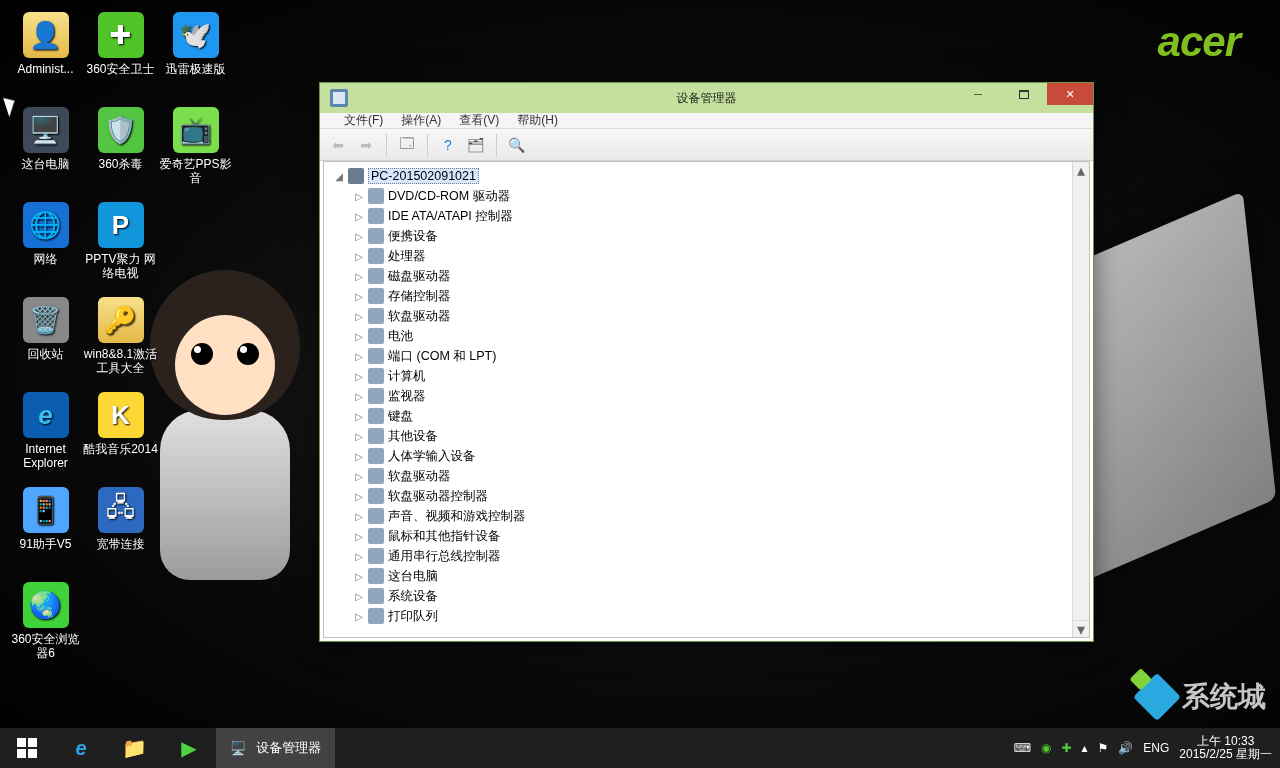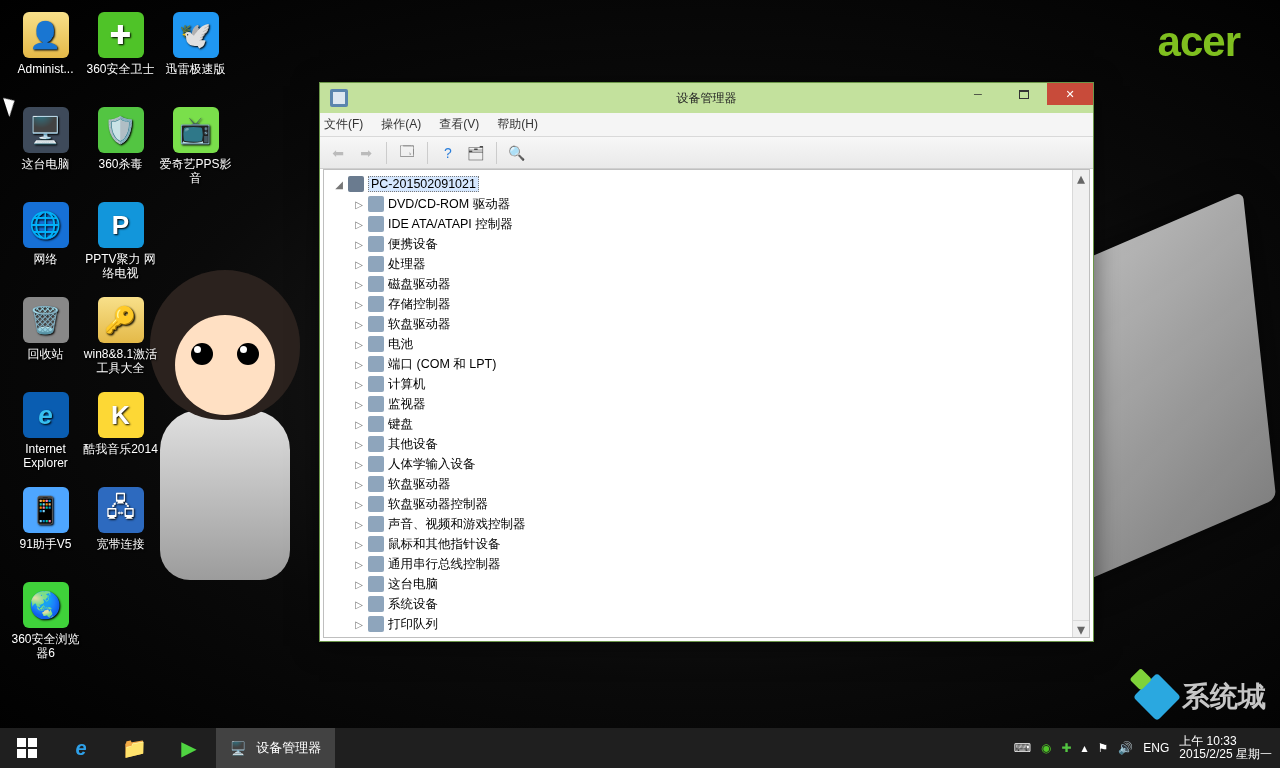--- a/index.html
+++ b/index.html
@@ -1,21 +1,21 @@
 <!DOCTYPE html>
 <html><head>
 <meta charset="utf-8">
 <style>
   * { margin: 0; padding: 0; box-sizing: border-box; }
   html, body { width: 1280px; height: 768px; overflow: hidden; font-family: "Microsoft YaHei", "Segoe UI", Tahoma, sans-serif; }
   body { background: #000; position: relative; }
 
   
   .wallpaper { position:absolute; inset:0; background: radial-gradient(ellipse at 55% 50%, #222 0%, #0a0a0a 55%, #000 100%); }
-  .acer-logo { position:absolute; top:18px; right:40px; color:#7fbf1f; font-size:42px; font-weight:700; letter-spacing:-1px; }
+  .acer-logo { position:absolute; top:18px; right:40px; color:#7fbf1f; font-size:42px; font-weight:700; font-style:italic; letter-spacing:-1px; }
   .laptop-art { position:absolute; right:20px; top:230px; width:210px; height:320px; background:linear-gradient(145deg,#d0d0d0,#8e8e8e); transform:skewY(-18deg) rotate(-6deg); border-radius:8px; box-shadow:0 0 40px rgba(0,0,0,.6); opacity:.9; }
   .cartoon { position:absolute; left:120px; top:260px; width:230px; height:360px; }
   .cartoon .head { width:150px; height:150px; background:#2b221e; border-radius:50% 50% 48% 48%; position:absolute; left:30px; top:10px; }
   .cartoon .face { width:100px; height:100px; background:#ffe0c3; border-radius:50%; position:absolute; left:55px; top:55px; }
   .cartoon .eye { width:22px; height:22px; background:#000; border-radius:50%; position:absolute; top:28px; }
   .cartoon .eye.l{left:16px;} .cartoon .eye.r{right:16px;}
   .cartoon .eye::after{content:"";position:absolute;width:7px;height:7px;background:#fff;border-radius:50%;left:3px;top:3px;}
   .cartoon .body { width:130px; height:170px; background:linear-gradient(#e0e0e0,#9c9c9c); border-radius:40px 40px 30px 30px; position:absolute; left:40px; top:150px; }
 
   
@@ -35,21 +35,21 @@
   .window { position:absolute; left:319px; top:82px; width:775px; height:560px; background:#fff; border:1px solid #6b9649; box-shadow:0 4px 24px rgba(0,0,0,.5); display:flex; flex-direction:column; }
   .titlebar { height:30px; background:#c3e19d; display:flex; align-items:center; position:relative; }
   .titlebar .ticon { width:18px; height:18px; margin:0 6px 0 10px; background:#5a85ae; border-radius:2px; position:relative; }
   .titlebar .ticon::after{content:"";position:absolute;inset:3px;background:#dde7f1;}
   .titlebar .title { position:absolute; left:0; right:0; text-align:center; font-size:12px; color:#222; }
   .tb-btns { position:absolute; right:0; top:0; display:flex; }
   .tb-btn { width:46px; height:22px; display:flex; align-items:center; justify-content:center; font-size:11px; cursor:pointer; }
   .tb-min,.tb-max{background:#c3e19d;color:#333;}
   .tb-close{background:#c84b3a;color:#fff;}
   .tb-max .sq{width:10px;height:9px;border:1px solid #333;border-top-width:2px;}
-  .menubar { height:24px; background:#f5f5f5; border-bottom:1px solid #d9d9d9; display:flex; align-items:center; padding:0 4px; gap:18px; font-size:12px; color:#333; }
+  .menubar { height:16px; background:#f5f5f5; border-bottom:1px solid #d9d9d9; display:flex; align-items:center; padding:0 24px; gap:18px; font-size:12px; color:#333; }
   .menubar span{cursor:pointer;}
   .toolbar { height:32px; background:linear-gradient(#f7f7f7,#e9e9e9); border-bottom:1px solid #cfcfcf; display:flex; align-items:center; padding:0 6px; gap:4px; }
   .tbbtn { width:24px; height:24px; display:flex; align-items:center; justify-content:center; border:1px solid transparent; border-radius:2px; font-size:14px; color:#4a4a4a; cursor:pointer; }
   .tbbtn.disabled{color:#bbb;}
   .tsep{width:1px;height:22px;background:#ccc;margin:0 4px;}
 
   .content { flex:1; border:1px solid #bfbfbf; margin:0 3px 3px 3px; background:#fff; position:relative; overflow:hidden; }
   .tree { position:absolute; inset:0 17px 0 0; overflow-y:auto; padding:4px 4px; font-size:12.5px; color:#000; }
   .scrolltrack { position:absolute; top:0; right:0; bottom:0; width:17px; background:#f0f0f0; border-left:1px solid #d9d9d9; }
   .scrollup,.scrolldn{height:17px;display:flex;align-items:center;justify-content:center;color:#666;cursor:pointer;}
@@ -59,21 +59,21 @@
   .exp { width:14px; height:14px; display:flex; align-items:center; justify-content:center; color:#777; font-size:10px; cursor:pointer; margin-right:2px; }
   .nico { width:16px; height:16px; margin-right:4px; background:#8ea5bc; border-radius:2px; display:inline-block; }
   .nico.pc{background:#6a7b8f;}
   .root-row .label{border:1px dotted #7a7a7a; background:#d6e8ff; padding:0 2px;}
 
   
   .taskbar { position:absolute; left:0; right:0; bottom:0; height:40px; background:#1f1f1f; display:flex; align-items:stretch; color:#fff; }
   .tb-item { width:54px; display:flex; align-items:center; justify-content:center; cursor:pointer; }
   .tb-open-app{display:flex;align-items:center;gap:10px;padding:0 14px;background:#424242;cursor:pointer;font-size:13px;}
   .tray{margin-left:auto;display:flex;align-items:center;gap:10px;padding:0 8px;font-size:12px;}
-  .tray .clock{font-size:12px;line-height:13px;text-align:left;}
+  .tray .clock{font-size:12px;line-height:13px;text-align:center;}
   .sq-start{width:20px;height:20px;display:grid;grid-template:1fr 1fr/1fr 1fr;gap:2px;}
   .sq-start span{background:#fff;}
   .tb-ic{font-size:20px;}
   .watermark{position:absolute;right:14px;bottom:52px;display:flex;align-items:center;gap:8px;}
   .wm-dia{width:34px;height:34px;background:#2aa8e0;transform:rotate(45deg);border-radius:4px;position:relative;}
   .wm-dia::before{content:"";position:absolute;width:16px;height:16px;background:#7fd23a;left:-15px;top:8px;border-radius:3px;}
   .wm-txt{color:#c6c6c6;font-size:28px;font-weight:700;}
   .cursor-ptr{position:absolute;left:6px;top:96px;width:0;height:0;border-left:10px solid #fff;border-top:6px solid transparent;border-bottom:14px solid transparent;transform:rotate(-18deg);filter:drop-shadow(1px 1px 1px #000);}
 </style>
 </head>

